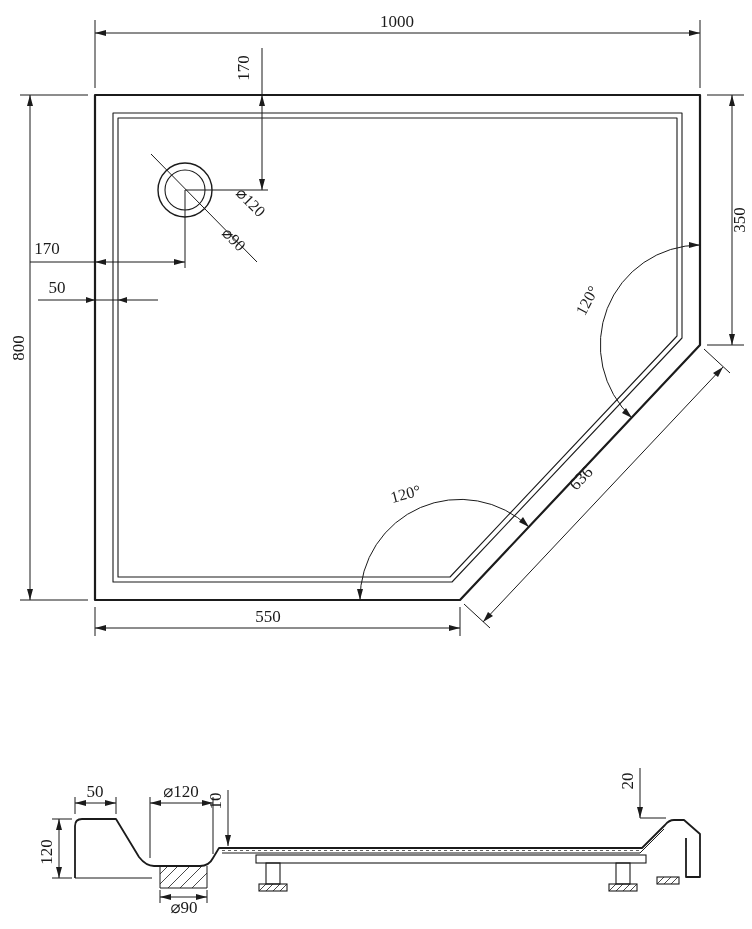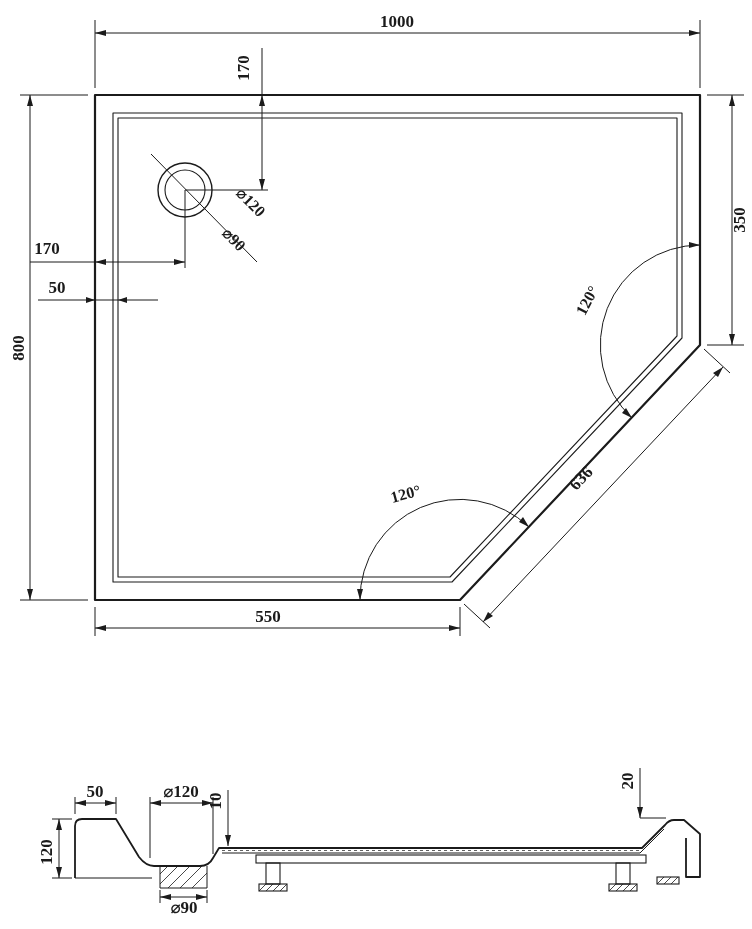--- a/index.html
+++ b/index.html
@@ -1,16 +1,16 @@
 <!DOCTYPE html>
 <html><head>
 <meta charset="utf-8">
 <style>
   html,body{margin:0;padding:0;background:#ffffff;}
-  .sheet{width:752px;height:929px;background:#ffffff;overflow:hidden;font-weight:bold;}
+  .sheet{width:752px;height:929px;background:#ffffff;overflow:hidden;}
   svg{display:block;}
   .ln{stroke:#1b1b1b;fill:none;}
   .dimln{stroke:#1b1b1b;stroke-width:1;fill:none;}
   .arrow{fill:#1b1b1b;stroke:none;}
   text{font-family:"Liberation Serif","DejaVu Serif","DejaVu Sans",serif;fill:#1b1b1b;}
   .dim{font-size:17px;}
   .small{font-size:16px;}
 </style>
 </head>
 <body>

